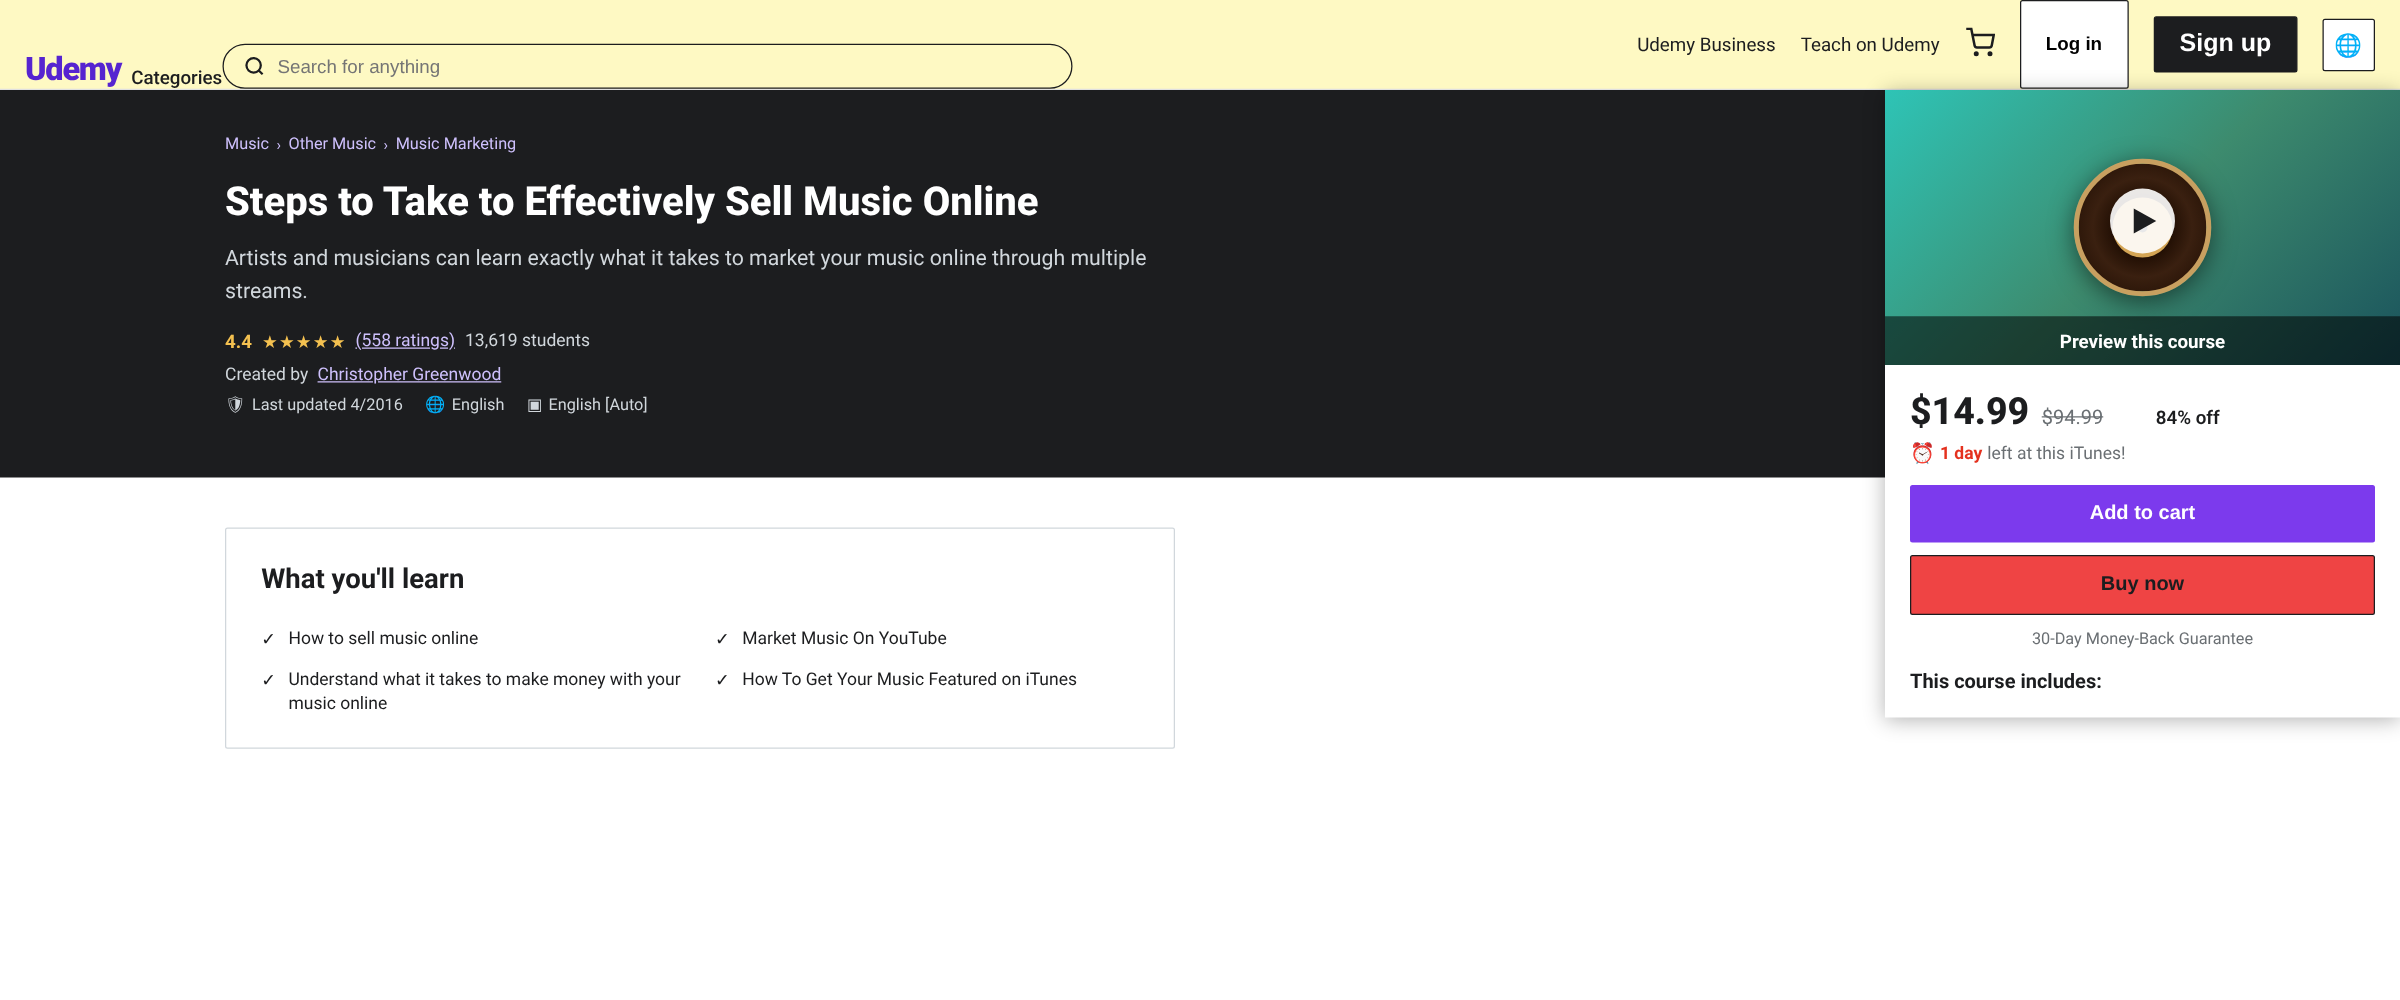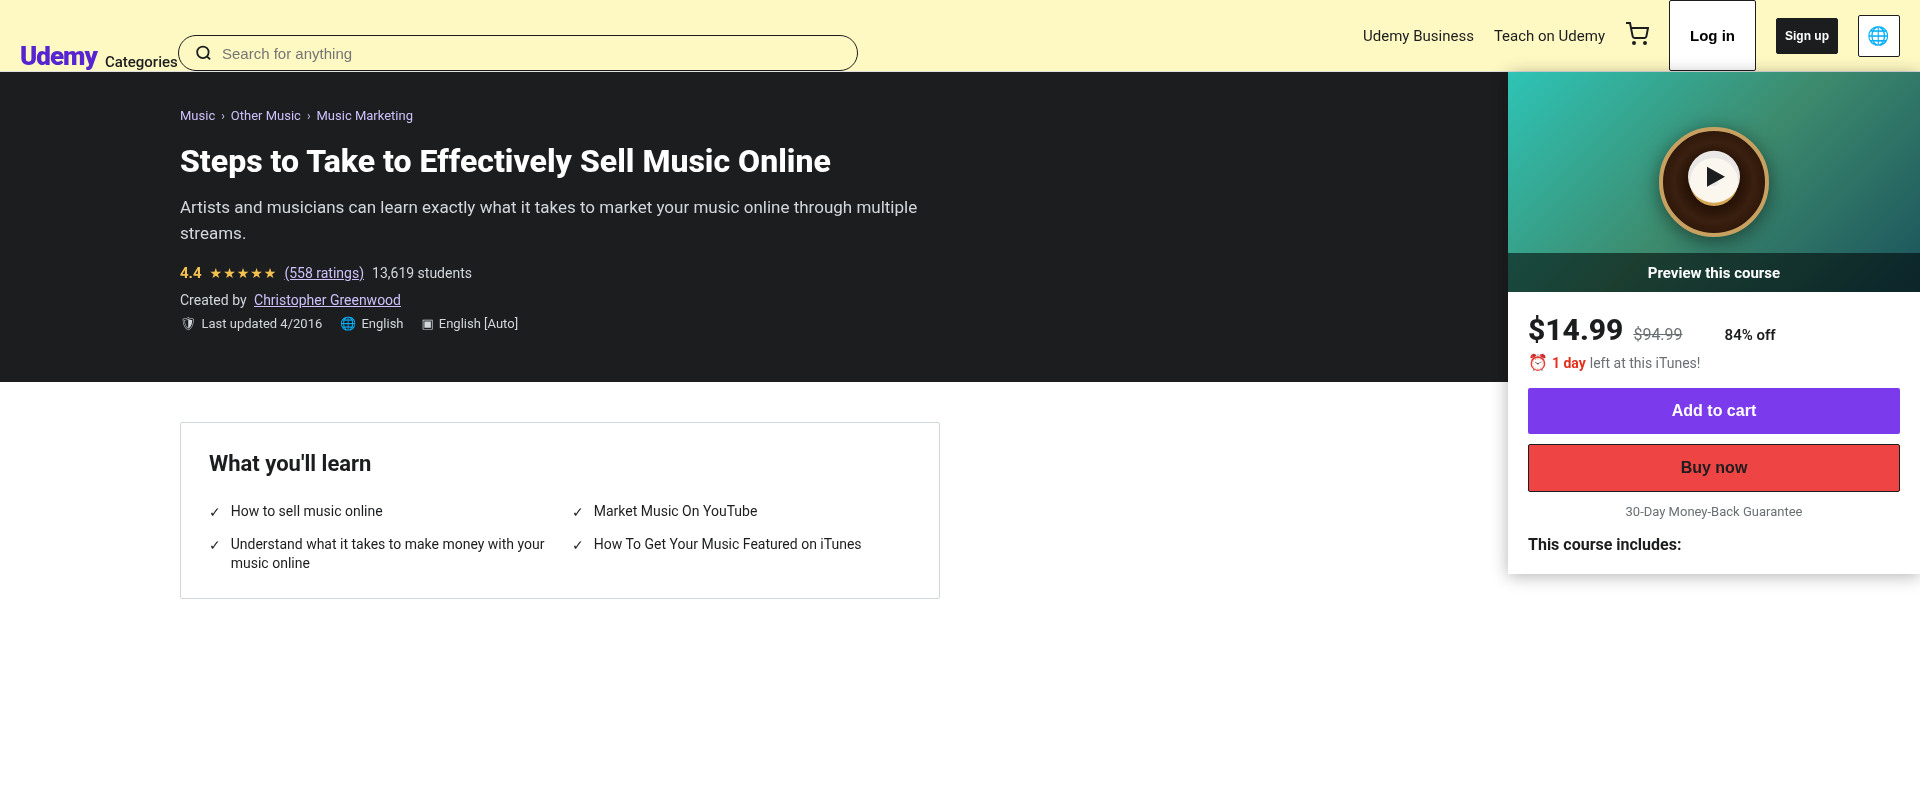--- a/index.html
+++ b/index.html
@@ -24,21 +24,21 @@
     <span style="font-size:15px;color:#1c1d1f;cursor:pointer;white-space:nowrap;">Udemy Business</span>
     <span style="font-size:15px;color:#1c1d1f;cursor:pointer;white-space:nowrap;">Teach on Udemy</span>
     <div style="cursor:pointer;">
       <svg width="24" height="24" viewBox="0 0 24 24" fill="none" stroke="#1c1d1f" stroke-width="2">
         <circle cx="9" cy="21" r="1"></circle>
           <circle cx="20" cy="21" r="1"></circle>
         <path d="M1 1h4l2.68 13.39a2 2 0 0 0 2 1.61h9.72a2 2 0 0 0 2-1.61L23 6H6"></path>
       </svg>
     </div>
     <button style="border:1.5px solid #1c1d1f;background:#fff;padding:26px 20px;font-size:15px;font-weight:700;cursor:pointer;border-radius:2px;">Log in</button>
-    <button style="background:#1c1d1f;color:#fff;border:1.5px solid #1c1d1f;padding:10px 8px;font-size:12px;font-weight:700;cursor:pointer;border-radius:2px;">Sign up</button>
+    <button style="background:#1c1d1f;color:#fff;border:1.5px solid #1c1d1f;padding:10px 20px;font-size:20px;font-weight:700;cursor:pointer;border-radius:2px;">Sign up</button>
     <button style="border:1.5px solid #1c1d1f;background:#fff;width:42px;height:42px;display:flex;align-items:center;justify-content:center;cursor:pointer;border-radius:2px;font-size:18px;">🌐</button>
   </div>
 </nav>
 
 <div style="background:#1c1d1f;position:relative;min-height:310px;display:flex;">
   <div style="flex:1;max-width:1010px;padding:36px 40px 36px 180px;color:#fff;">
 
     <div style="display:flex;align-items:center;gap:6px;font-size:13px;margin-bottom:18px;">
       <span style="color:#cec0fc;cursor:pointer;">Music</span>
       <span style="color:#cec0fc;font-size:12px;">›</span>

